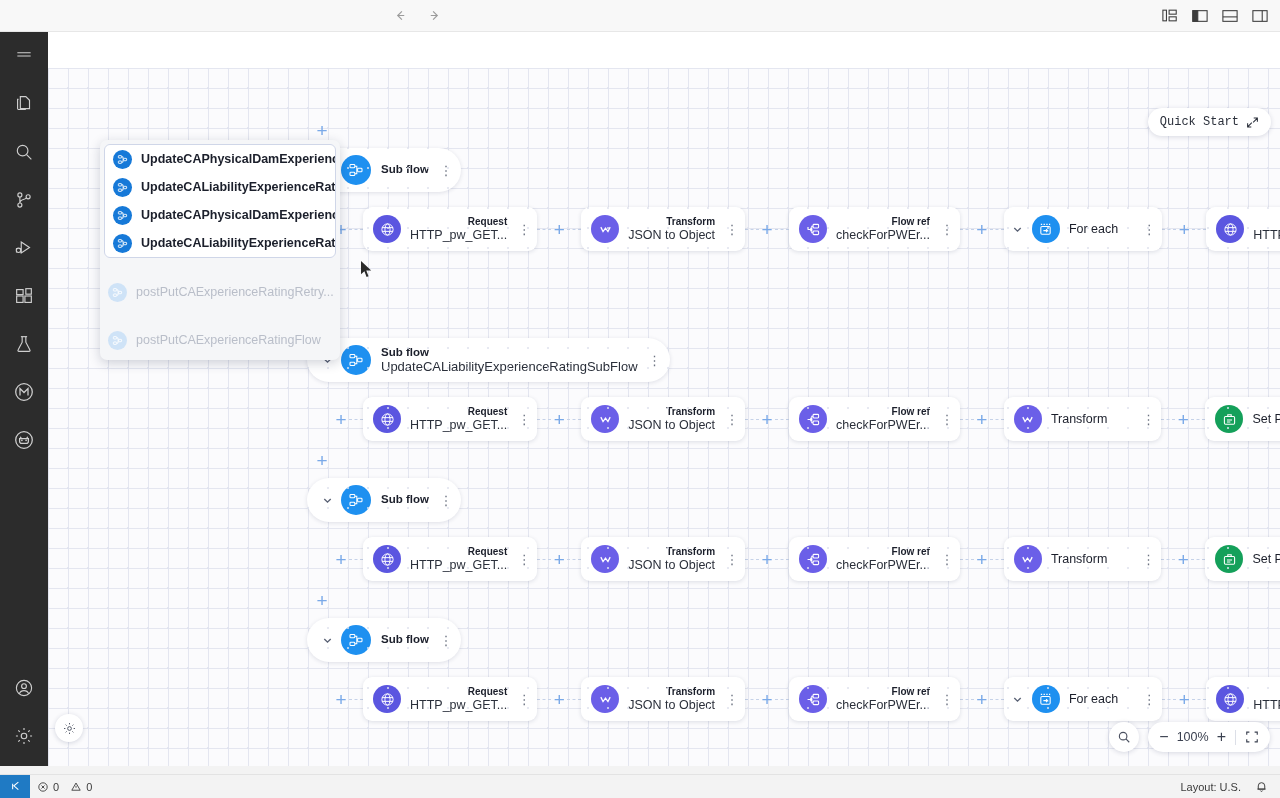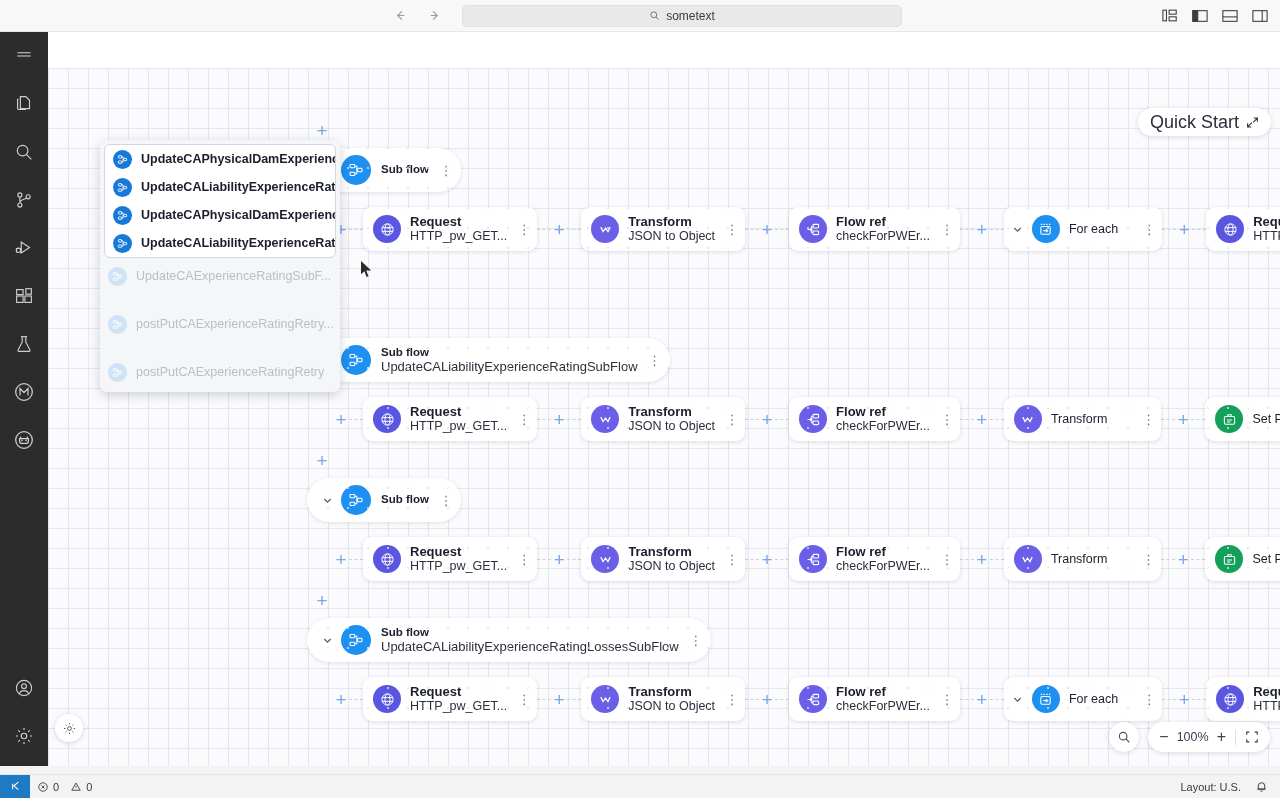--- a/index.html
+++ b/index.html
@@ -147,21 +147,21 @@
   .n-ico {
     width: 28px; height: 28px; border-radius: 50%;
     display: flex; align-items: center; justify-content: center;
     flex: 0 0 28px; margin-right: 9px;
   }
   .n-ico.purple { background: #5b56e0; }
   .n-ico.violet { background: #6b5fe8; }
   .n-ico.blue { background: #1e90f0; }
   .n-ico.green { background: #14a05a; }
   .n-text { display: flex; flex-direction: column; justify-content: center; line-height: 1.18; }
-  .n-type { font-size: 13px; font-weight: bold; color: #1b1f2b; white-space: nowrap; }
+  .n-type { font-size: 10px; font-weight: bold; color: #1b1f2b; white-space: nowrap; text-align: right; }
   .n-sub { font-size: 12.5px; color: #2a2f3a; white-space: nowrap; }
   .n-single { font-size: 12.5px; font-weight: normal; color: #1b1f2b; white-space: nowrap; }
   .n-w1 { min-width: 118px; }
   .n-w2 { min-width: 128px; }
   .n-wfe { min-width: 150px; }
   .n-wsp { min-width: 128px; }
 
   
   .gplus {
     position: absolute; width: 16px; height: 16px;
@@ -191,21 +191,21 @@
     display: flex; align-items: center; justify-content: center; background: #1679d8;
   }
   .dd-ico.dim { background: #cfe3f7; }
 
   
   .quickstart {
     position: absolute; right: 9px; top: 40px;
     background: #fff; border-radius: 18px; height: 28px;
     display: flex; align-items: center; gap: 7px; padding: 0 12px;
     box-shadow: 0 1px 5px rgba(30,40,80,.16);
-    font-size: 18px; color: #2a2f3a; z-index: 20;
+    font-size: 12px; color: #2a2f3a; z-index: 20; font-family: Liberation Mono, monospace;
   }
   .gearfab {
     position: absolute; left: 7px; bottom: 24px;
     width: 28px; height: 28px; border-radius: 50%; background: #fff;
     box-shadow: 0 1px 5px rgba(30,40,80,.18);
     display: flex; align-items: center; justify-content: center; z-index: 20;
     color: #4b5160;
   }
   .zoomwrap {
     position: absolute; right: 10px; bottom: 14px; display: flex; align-items: center; gap: 9px; z-index: 20;
@@ -236,29 +236,20 @@
       <div class="tb-arrow">
         <svg width="15" height="15" viewBox="0 0 16 16" fill="none" stroke="currentColor" stroke-width="1.2">
             <path d="M9.5 3.5L5 8l4.5 4.5M5 8h7"></path>
           </svg>
       </div>
       <div class="tb-arrow">
         <svg width="15" height="15" viewBox="0 0 16 16" fill="none" stroke="currentColor" stroke-width="1.2">
             <path d="M6.5 3.5L11 8l-4.5 4.5M11 8H4"></path>
           </svg>
       </div>
-    </div>
-    <div class="tb-search">
-      <span class="s-ico">
-        <svg width="11" height="11" viewBox="0 0 16 16" fill="none" stroke="currentColor" stroke-width="1.3">
-            <circle cx="7" cy="7" r="4.3"></circle>
-            <path d="M10.2 10.2L14 14"></path>
-          </svg>
-      </span>
-      <span class="s-txt">sometext</span>
     </div>
     <div class="tb-right">
       <div class="lay-ico">
         <svg width="16" height="15" viewBox="0 0 18 16" fill="none" stroke="#3c3c3c" stroke-width="1.2">
             <rect x="1" y="2" width="4" height="12"></rect>
             <rect x="8" y="2" width="8" height="4.5"></rect>
             <rect x="8" y="9.5" width="8" height="4.5"></rect>
           </svg>
       </div>
       <div class="lay-ico">
@@ -693,21 +684,20 @@
           <span class="sf-ico">
             <svg width="16" height="16" viewBox="0 0 20 20" fill="none" stroke="#fff" stroke-width="1.3">
                 <rect x="2.5" y="3" width="6" height="4.3" rx="1"></rect>
                 <rect x="2.5" y="12.7" width="6" height="4.3" rx="1"></rect>
                 <rect x="12" y="7.9" width="5.5" height="4.3" rx="1"></rect>
                 <path d="M8.5 5.2H11v4.8M8.5 14.8H11v-4.8"></path>
               </svg>
           </span>
           <span class="sf-text">
             <span class="sf-type">Sub flow</span>
-            <span class="sf-name">UpdateCALiabilityExperienceRatingLossesSubFlow</span>
           </span>
           <span class="kebab">⋮</span>
         </div>
       </div>
 
       <div class="flow-row" style="left:285px; top:609px;">
         <span class="plus">+</span>
         <span class="conn dashed"></span>
         <div class="node n-w1">
           <span class="n-ico purple">
@@ -876,52 +866,41 @@
               <svg width="11" height="11" viewBox="0 0 20 20" fill="none" stroke="#fff" stroke-width="1.6">
                   <rect x="2.5" y="3" width="6" height="4.3" rx="1"></rect>
                   <rect x="2.5" y="12.7" width="6" height="4.3" rx="1"></rect>
                   <rect x="12" y="7.9" width="5.5" height="4.3" rx="1"></rect>
                   <path d="M8.5 5.2H11v4.8M8.5 14.8H11v-4.8"></path>
                 </svg>
             </span>
             <span>UpdateCALiabilityExperienceRati...</span>
           </div>
         </div>
-        <div class="dd-item faded" style="margin-top:2px">
-          <span class="dd-ico dim">
-            <svg width="11" height="11" viewBox="0 0 20 20" fill="none" stroke="#fff" stroke-width="1.6">
-                <rect x="2.5" y="3" width="6" height="4.3" rx="1"></rect>
-                <rect x="2.5" y="12.7" width="6" height="4.3" rx="1"></rect>
-                <rect x="12" y="7.9" width="5.5" height="4.3" rx="1"></rect>
-                <path d="M8.5 5.2H11v4.8M8.5 14.8H11v-4.8"></path>
-              </svg>
-          </span>
-          <span>UpdateCAExperienceRatingSubF...</span>
-        </div>
         <div class="dd-item faded">
           <span class="dd-ico dim">
             <svg width="11" height="11" viewBox="0 0 20 20" fill="none" stroke="#fff" stroke-width="1.6">
                 <rect x="2.5" y="3" width="6" height="4.3" rx="1"></rect>
                 <rect x="2.5" y="12.7" width="6" height="4.3" rx="1"></rect>
                 <rect x="12" y="7.9" width="5.5" height="4.3" rx="1"></rect>
                 <path d="M8.5 5.2H11v4.8M8.5 14.8H11v-4.8"></path>
               </svg>
           </span>
           <span>postPutCAExperienceRatingRetry...</span>
         </div>
         <div class="dd-item faded">
           <span class="dd-ico dim">
             <svg width="11" height="11" viewBox="0 0 20 20" fill="none" stroke="#fff" stroke-width="1.6">
                 <rect x="2.5" y="3" width="6" height="4.3" rx="1"></rect>
                 <rect x="2.5" y="12.7" width="6" height="4.3" rx="1"></rect>
                 <rect x="12" y="7.9" width="5.5" height="4.3" rx="1"></rect>
                 <path d="M8.5 5.2H11v4.8M8.5 14.8H11v-4.8"></path>
               </svg>
           </span>
-          <span>postPutCAExperienceRatingRetry</span>
+          <span>postPutCAExperienceRatingFlow</span>
         </div>
       </div>
 
     </div>
   </div>
 
   <div class="statusbar">
     <div class="sb-remote">
       <svg width="13" height="13" viewBox="0 0 16 16" fill="none" stroke="#fff" stroke-width="1.3">
           <path d="M11.5 2.5L6 7.2l5.5 4.7M4.5 4.6v6.8"></path>

